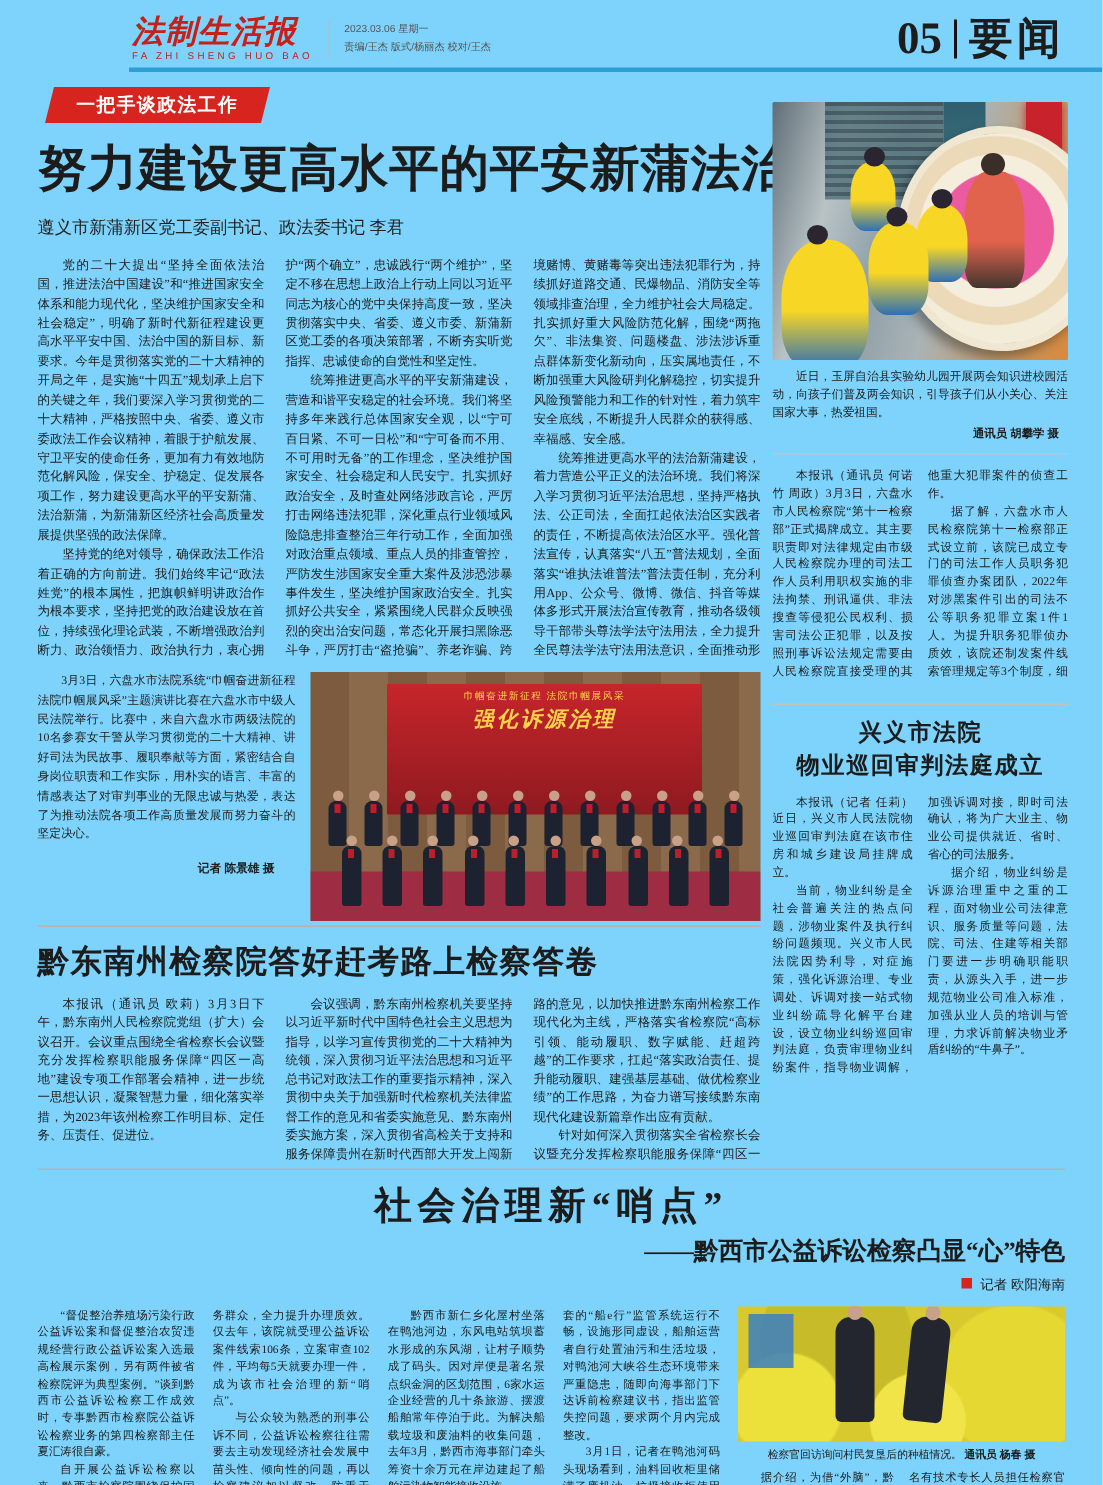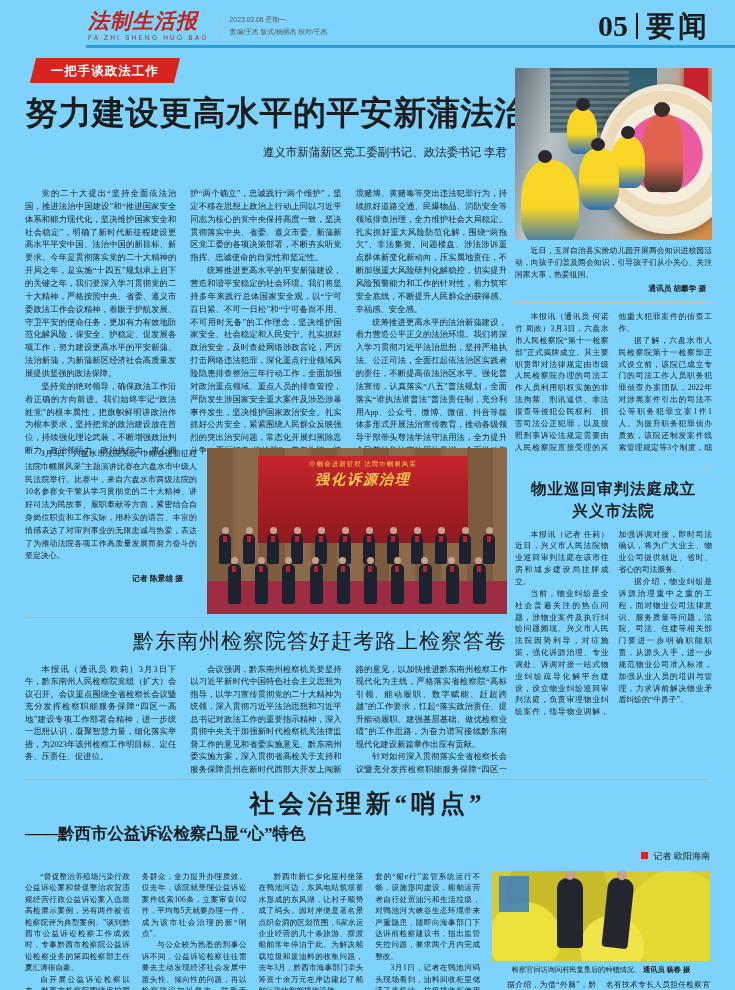--- a/index.html
+++ b/index.html
@@ -15,21 +15,21 @@
   .page-num{font-size:30px;font-weight:bold;line-height:1;}
   .pn-sep{width:2px;height:26px;background:#111;margin:0 8px;}
   .section-name{font-size:29px;font-weight:900;font-family:"Liberation Sans",sans-serif;letter-spacing:3px;line-height:1;}
   .blue-rule{position:absolute;top:45px;left:86px;right:0;height:3px;background:#2e9fd4;}
   
   .lead{position:absolute;top:58px;left:25px;width:482px;}
   .lead-tag-wrap{transform:skewX(-14deg);display:inline-block;background:#d8241e;padding:3px 18px;margin-left:8px;}
   .lead-tag{display:inline-block;transform:skewX(14deg);color:#fff;font-size:12.5px;font-weight:bold;
             font-family:"Liberation Sans",sans-serif;letter-spacing:1px;}
   .lead-headline{font-size:33px;font-weight:bold;text-align:center;margin-top:8px;letter-spacing:0.5px;white-space:nowrap;}
-  .lead-byline{font-size:11.5px;text-align:right;margin:9px 0 28px;color:#222;}
+  .lead-byline{font-size:11.5px;text-align:left;margin:9px 0 12px;color:#222;}
   .cols{text-align:justify;overflow:hidden;}
   .cols p{margin:0;text-indent:2em;}
   .lead-body{column-count:3;column-gap:14px;font-size:8.3px;line-height:1.55;height:278px;}
   
   .rightcol{position:absolute;top:68px;left:515px;width:197px;}
   .photo1{position:relative;height:172px;overflow:hidden;border-radius:1px;
           background:linear-gradient(105deg,#5f6e77 0%,#b9c3c6 22%,#8fa1a8 40%,#aab3b6 58%,#c59a67 82%,#d9893c 100%);}
   .photo1 .blinds{position:absolute;top:0;left:18%;width:40%;height:38%;
           background:repeating-linear-gradient(180deg,#2e4750 0 3px,#51707a 3px 6px);opacity:.8;}
   .photo1 .curtain{position:absolute;top:0;left:58%;width:14%;height:55%;background:linear-gradient(180deg,#2f5f6e,#47828f);}
@@ -70,26 +70,26 @@
   .photo2 .floor{position:absolute;left:0;right:0;bottom:0;height:20%;background:#9e2c42;}
   .row{position:absolute;display:flex;justify-content:space-between;}
   .row.back{left:4%;right:4%;bottom:30%;}
   .row.front{left:7%;right:7%;bottom:6%;}
   .pp{width:12px;height:30px;background:#1c2230;border-radius:5px 5px 2px 2px;position:relative;}
   .row.front .pp{width:13px;height:40px;}
   .pp::before{content:"";position:absolute;top:-7px;left:2.5px;width:7px;height:7px;border-radius:50%;background:#c9a088;}
   .pp::after{content:"";position:absolute;top:2px;left:4px;width:4px;height:6px;background:#b9202b;}
   
   .qdn{position:absolute;top:617px;left:25px;width:482px;border-top:1px solid #b5b3ae;padding-top:9px;}
-  .qdn-headline{font-size:21px;font-weight:normal;text-align:right;letter-spacing:1px;}
+  .qdn-headline{font-size:21px;font-weight:bold;text-align:left;letter-spacing:1px;}
   .qdn-body{column-count:3;column-gap:14px;font-size:8.3px;line-height:1.5;height:112px;margin-top:9px;}
   
   .qx{position:absolute;top:779px;left:25px;width:685px;border-top:1px solid #b5b3ae;padding-top:7px;}
   .qx-headline{font-size:25px;font-weight:bold;text-align:center;letter-spacing:4px;}
-  .qx-sub{font-size:16.5px;font-weight:bold;text-align:left;margin-top:3px;}
+  .qx-sub{font-size:16.5px;font-weight:bold;text-align:right;margin-top:3px;}
   .qx-byline{font-size:9px;text-align:right;margin-top:5px;font-family:"Liberation Sans",sans-serif;}
   .red-sq{display:inline-block;width:7px;height:7px;background:#d8241e;margin-right:5px;}
   .qx-content{display:flex;gap:12px;margin-top:8px;}
   .qx-left{width:455px;column-count:4;column-gap:12px;font-size:7.6px;line-height:1.5;height:150px;}
   .qx-right{width:218px;}
   .photo3{position:relative;height:90px;overflow:hidden;background:#d8c92e;
           background-image:radial-gradient(circle at 15% 75%,#ece03a 0 18%,transparent 19%),
                            radial-gradient(circle at 55% 85%,#f0e448 0 22%,transparent 23%),
                            radial-gradient(circle at 85% 55%,#e6d833 0 26%,transparent 27%),
                            radial-gradient(circle at 30% 25%,#c7bb2a 0 30%,transparent 31%);}
@@ -154,22 +154,22 @@
         <p>近日，玉屏自治县实验幼儿园开展两会知识进校园活动，向孩子们普及两会知识，引导孩子们从小关心、关注国家大事，热爱祖国。</p>
       </div>
     <div class="credit">通讯员 胡攀学 摄</div>
     <div class="divider"></div>
     <div class="cols two-col lps-body">
         <p>本报讯（通讯员 何诺竹 周政）3月3日，六盘水市人民检察院“第十一检察部”正式揭牌成立。其主要职责即对法律规定由市级人民检察院办理的司法工作人员利用职权实施的非法拘禁、刑讯逼供、非法搜查等侵犯公民权利、损害司法公正犯罪，以及按照刑事诉讼法规定需要由人民检察院直接受理的其他重大犯罪案件的侦查工作。</p>
         <p>据了解，六盘水市人民检察院第十一检察部正式设立前，该院已成立专门的司法工作人员职务犯罪侦查办案团队，2022年对涉黑案件引出的司法不公等职务犯罪立案1件1人。为提升职务犯罪侦办质效，该院还制发案件线索管理规定等3个制度，细化办案流程，明确该市两级检察院侦查“一体化”办案机制，形成了侦查团队与检察机关其他诉讼监督部门的一体联动局面。</p>
       </div>
     <div class="divider"></div>
     <div class="sub-title">
+      <div>兴义市法院</div>
       <div>物业巡回审判法庭成立</div>
-      <div>兴义市法院</div>
     </div>
     <div class="cols two-col xy-body">
         <p>本报讯（记者 任莉）近日，兴义市人民法院物业巡回审判法庭在该市住房和城乡建设局挂牌成立。</p>
         <p>当前，物业纠纷是全社会普遍关注的热点问题，涉物业案件及执行纠纷问题频现。兴义市人民法院因势利导，对症施策，强化诉源治理、专业调处、诉调对接一站式物业纠纷疏导化解平台建设，设立物业纠纷巡回审判法庭，负责审理物业纠纷案件，指导物业调解，加强诉调对接，即时司法确认，将为广大业主、物业公司提供就近、省时、省心的司法服务。</p>
         <p>据介绍，物业纠纷是诉源治理重中之重的工程，面对物业公司法律意识、服务质量等问题，法院、司法、住建等相关部门要进一步明确职能职责，从源头入手，进一步规范物业公司准入标准，加强从业人员的培训与管理，力求诉前解决物业矛盾纠纷的“牛鼻子”。</p>
       </div>
   </div>
 
   <div class="midband">
     <div class="contest-cap">

